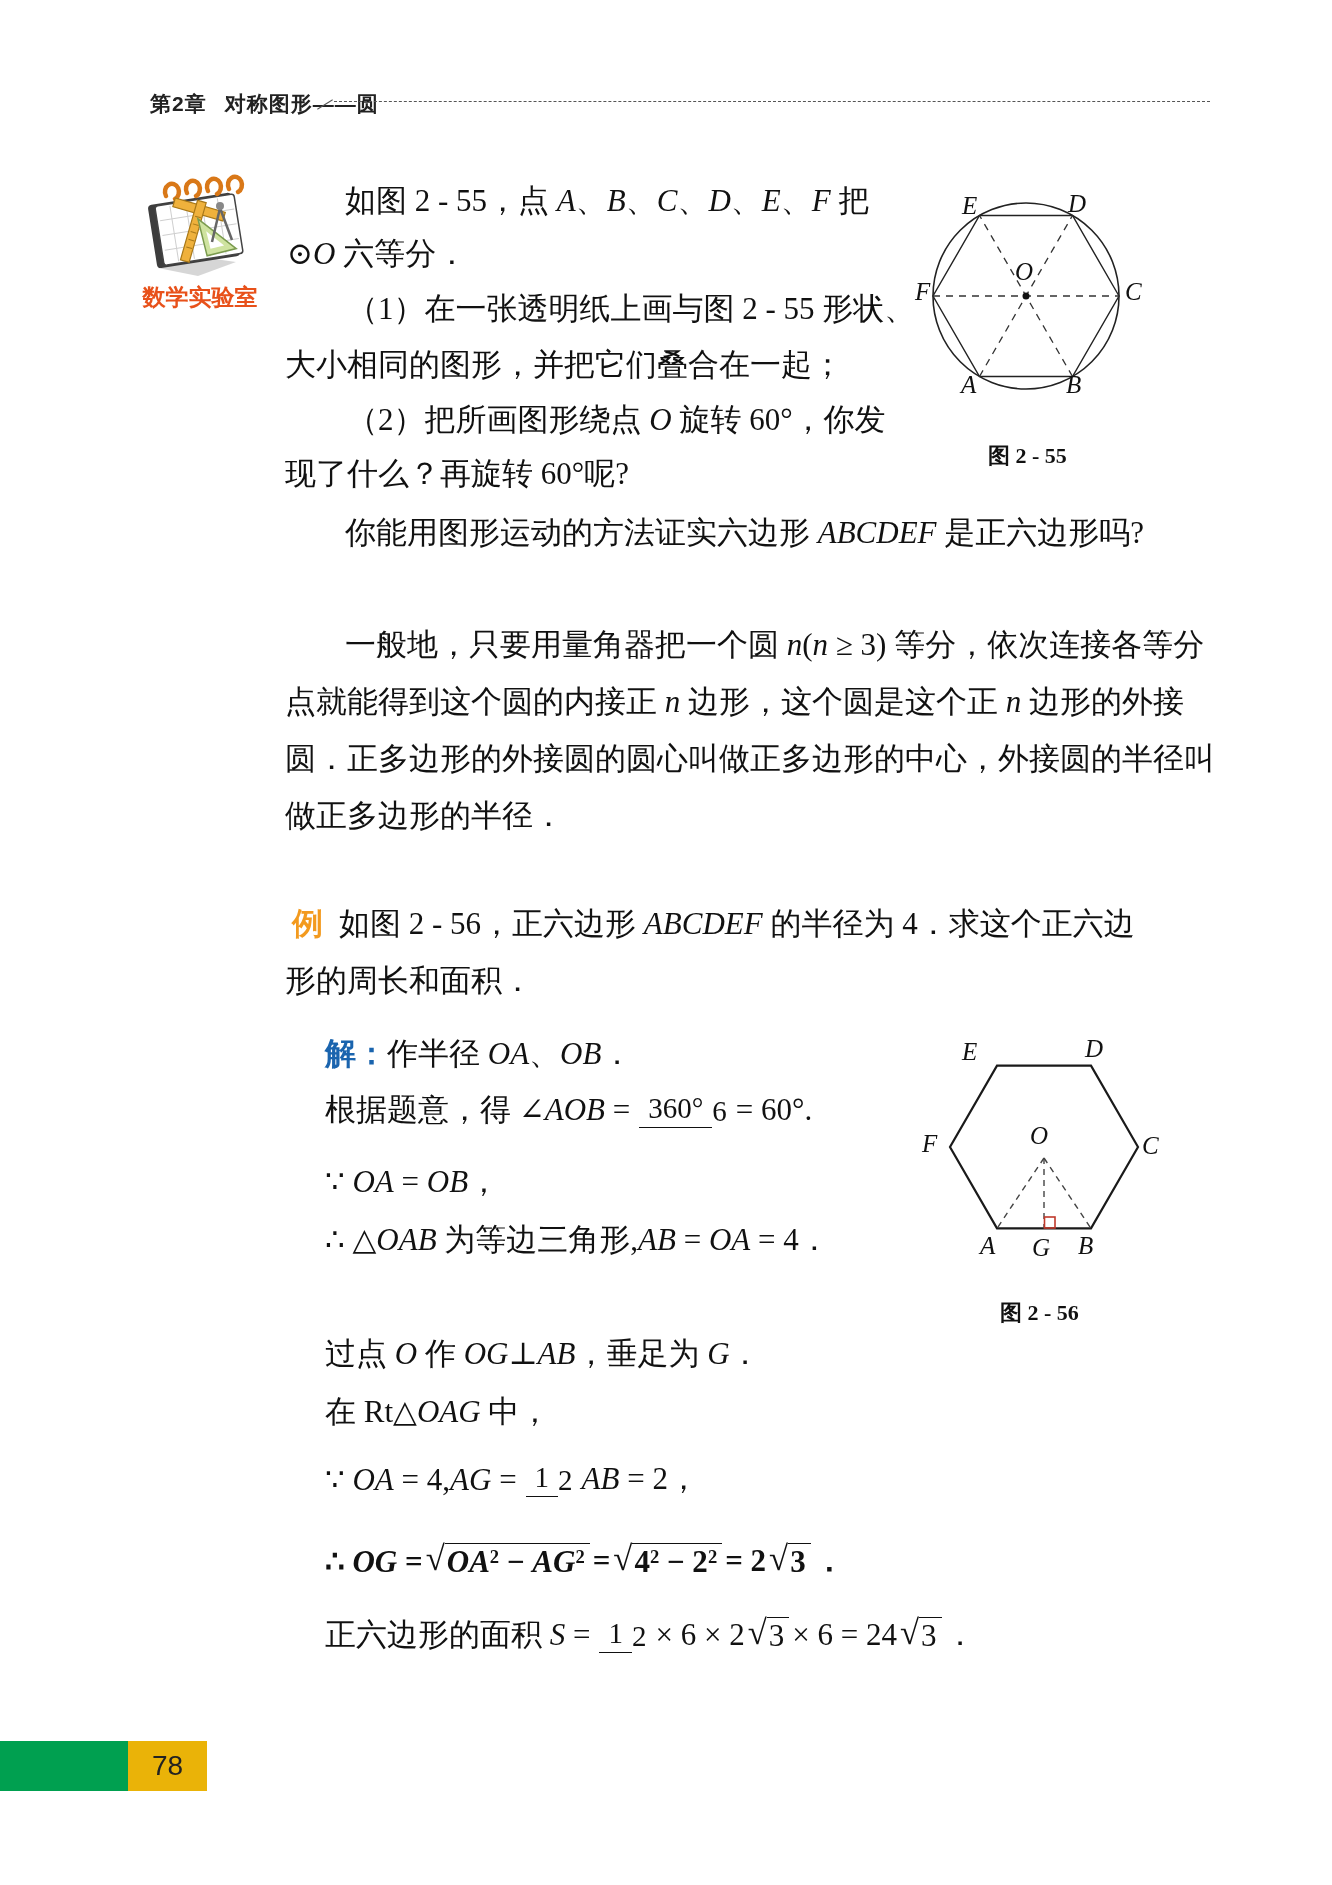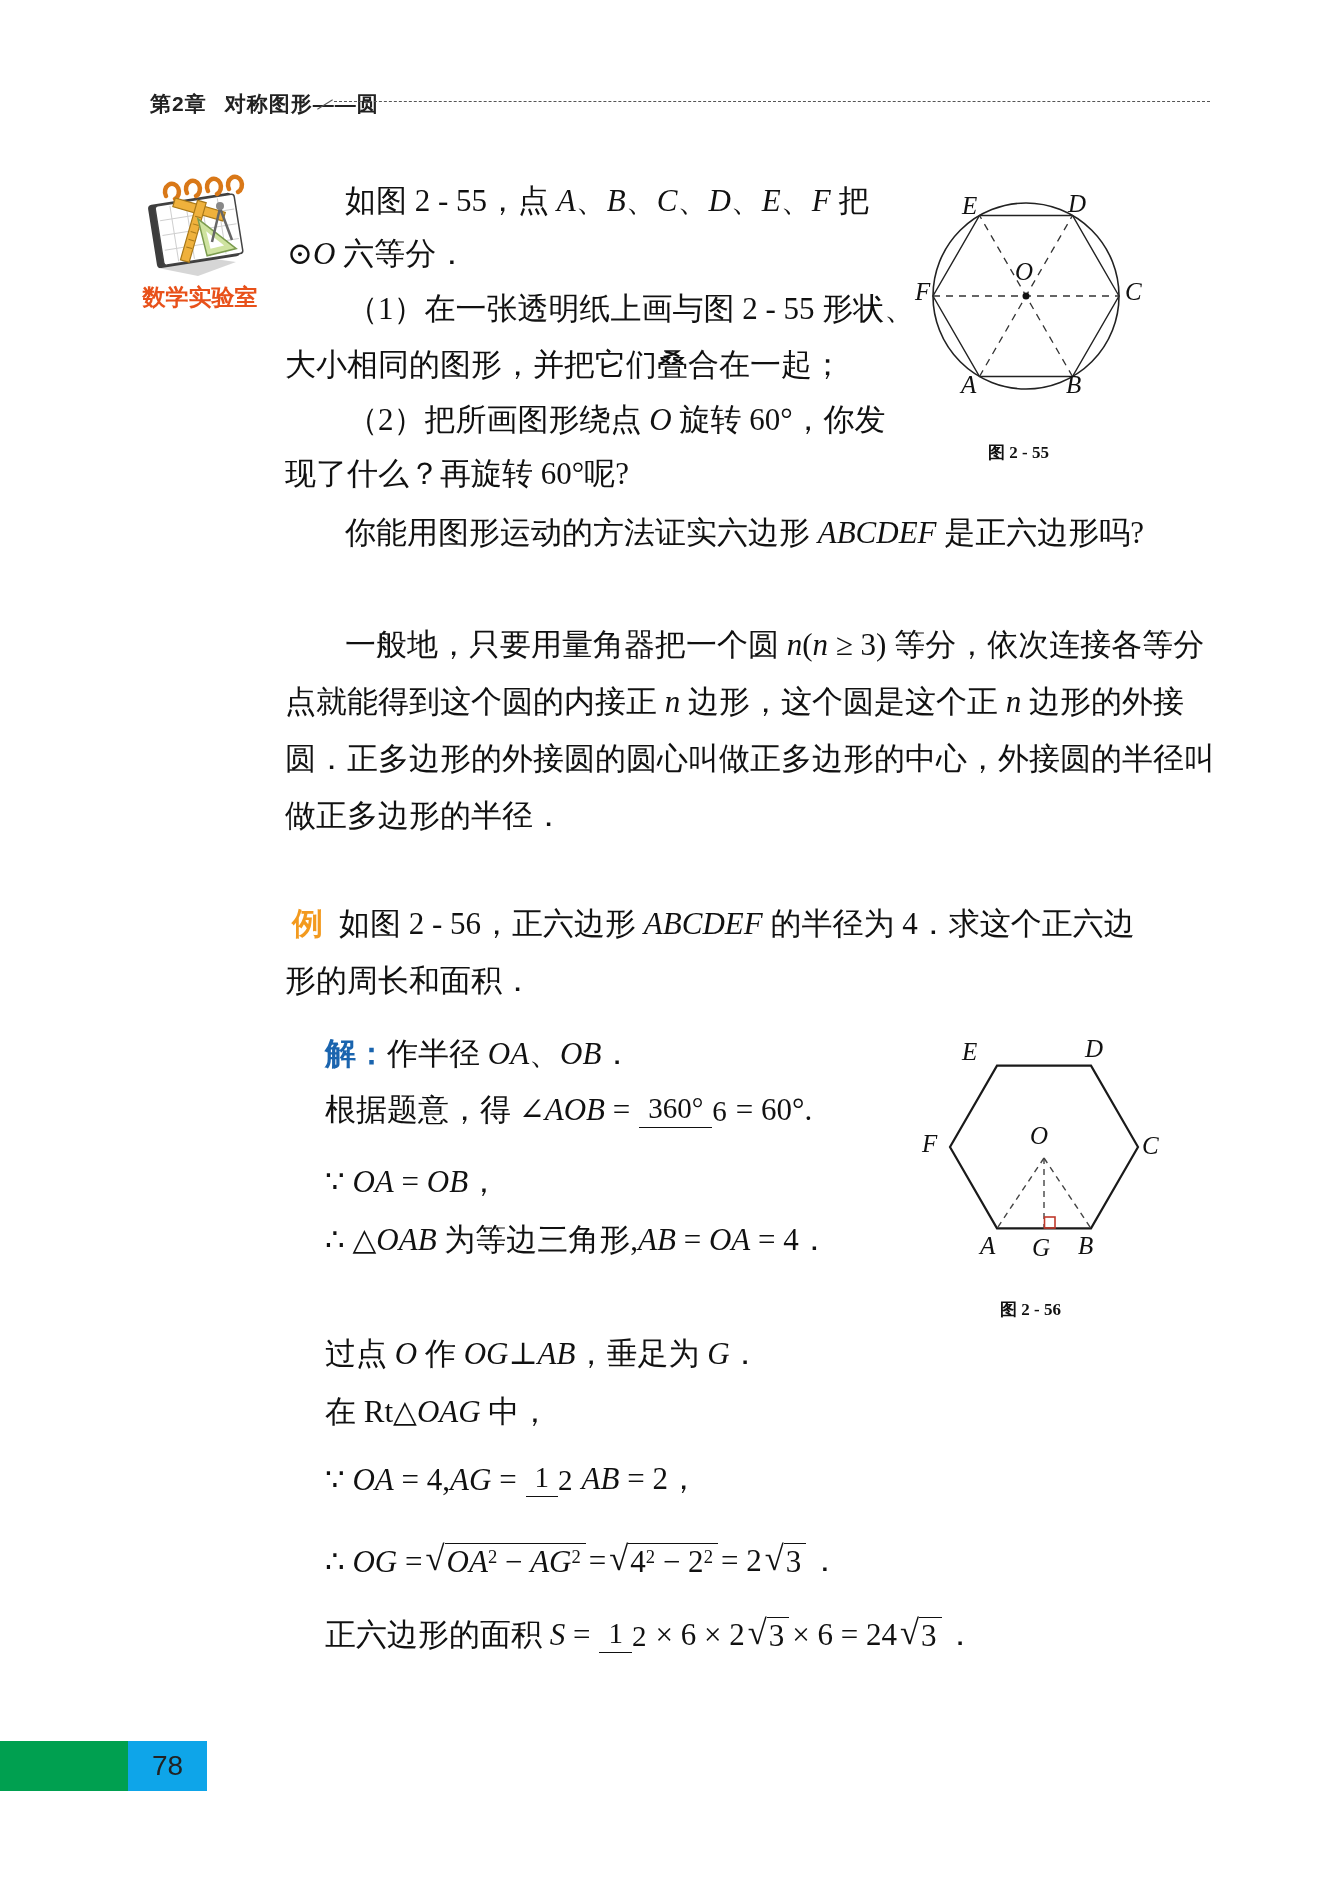--- a/index.html
+++ b/index.html
@@ -25,25 +25,25 @@
   .frac{display:inline-flex;flex-direction:row;align-items:center;margin:0 9px;
         font-size:29px;line-height:1.12;}
   .fnum{border-bottom:1.8px solid #111;padding:0 9px 2px;}
   .fden{padding-top:2px;}
   
   .sqrt{display:inline-flex;align-items:flex-start;margin:0 3px;}
   .sqrt::before{content:"\221A";font-size:1.12em;line-height:1;transform:translateY(-1px);}
   .rad{border-top:1.8px solid #111;padding:2px 5px 0 2px;line-height:1.05;}
   
   .flabel{position:absolute;font-style:italic;font-size:25px;color:#111;}
-  .fcap{position:absolute;font-weight:bold;font-size:17px;color:#111;}
+  .fcap{position:absolute;font-weight:bold;font-size:22px;color:#111;}
   svg{position:absolute;}
   
   .foot-dark{position:absolute;left:0;top:1741px;width:128px;height:50px;background:#00A050;}
-  .foot-light{position:absolute;left:128px;top:1741px;width:79px;height:50px;background:#0ea5e9;
+  .foot-light{position:absolute;left:128px;top:1741px;width:79px;height:50px;background:#eab308;
        display:flex;align-items:center;justify-content:center;
        font-family:"Liberation Sans","DejaVu Sans",sans-serif;font-size:28px;color:#222;}
 </style>
 </head>
 <body>
 
 <div id="page">
 
   <div class="hdr">
     <span class="sp">第2章</span><span>对称图形——圆</span>
@@ -148,21 +148,21 @@
 
   <div class="mline" style="left:325px;top:1446px;height:66px;">
     <span><span>∵ </span><span class="rs-v">OA</span><span> = 4,</span><span class="rs-v">AG</span><span> =</span></span>
     <span class="frac">
       <span class="fnum">1</span>
       <span class="fden">2</span>
     </span>
     <span><span class="rs-v">AB</span><span> = 2，</span></span>
   </div>
 
-  <div class="mline" style="left:325px;top:1538px;height:46px;">
+  <div class="mline" style="left:325px;top:1538px;height:46px;font-weight:bold;">
     <span><span>∴ </span><span class="rs-v">OG</span><span> = </span></span>
     <span class="sqrt">
         <span class="rad"><span class="rs-v">OA</span><span class="rs-sup">2</span><span> − </span><span class="rs-v">AG</span><span class="rs-sup">2</span></span>
       </span>
     <span><span> = </span></span>
     <span class="sqrt">
         <span class="rad"><span>4</span><span class="rs-sup">2</span><span> − 2</span><span class="rs-sup">2</span></span>
       </span>
     <span><span> = 2</span></span>
     <span class="sqrt">

